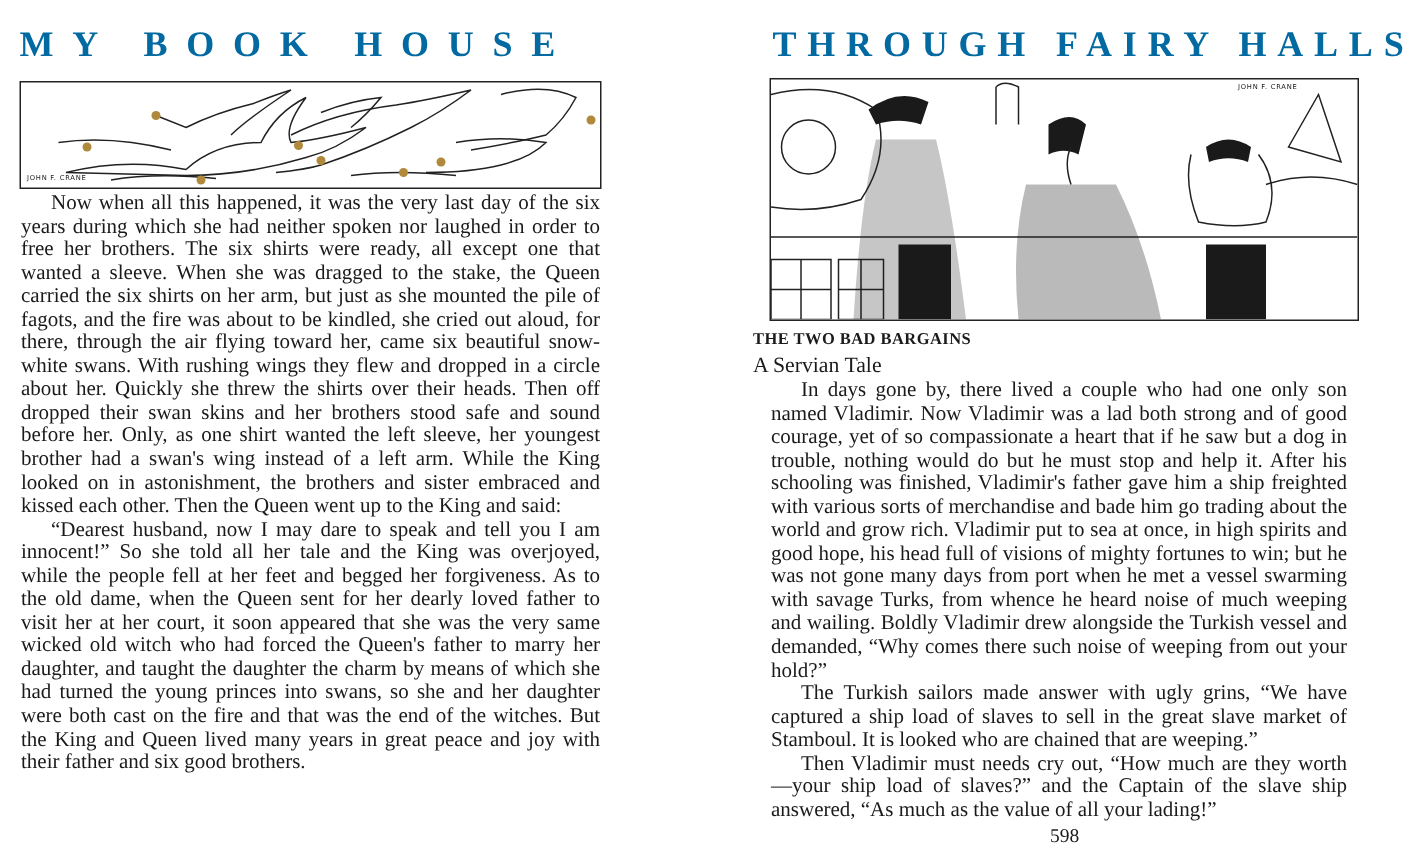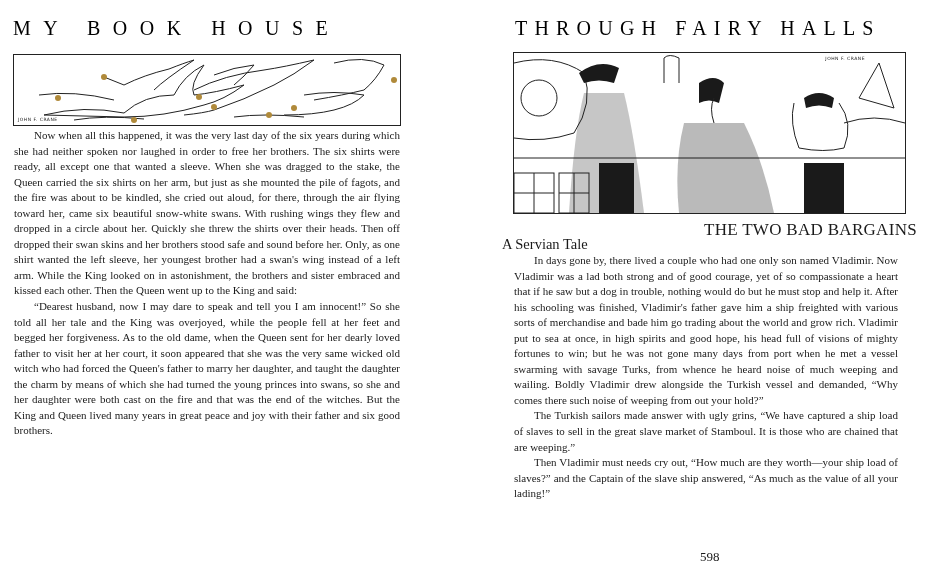--- a/index.html
+++ b/index.html
@@ -5,46 +5,46 @@
     html, body { margin: 0; padding: 0; }
     body {
       width: 945px; height: 576px; background: #ffffff; position: relative; overflow: hidden;
       font-family: "Liberation Serif", "DejaVu Serif", serif; color: #1a1a1a;
     }
     .page { position: absolute; top: 0; height: 576px; }
     .page-left { left: 0; width: 470px; }
     .page-right { left: 502px; width: 415px; }
 
     .running-head {
-      position: absolute; top: 17px; font-size: 20px; letter-spacing: 12.5px;
-      font-family: "Liberation Serif", serif; color: #000000; white-space: nowrap;
+      position: absolute; top: 17px; font-size: 24px; letter-spacing: 12.5px;
+      font-family: "Liberation Serif", serif; color: #0369a1; white-space: nowrap; font-weight: bold;
     }
     .page-left .running-head { left: 13px; }
     .page-right .running-head { left: 13px; letter-spacing: 7.2px; }
 
     .illus {
       position: absolute; border: 1.5px solid #222; background: #fff; overflow: hidden;
     }
     .page-left .illus { left: 13px; top: 54px; width: 386px; height: 70px; }
     .page-right .illus { left: 11px; top: 52px; width: 391px; height: 160px; }
     .illus svg { position: absolute; left: 0; top: 0; width: 100%; height: 100%; }
     .credit {
       position: absolute; font-family: "DejaVu Sans", sans-serif; font-size: 4.5px; letter-spacing: 0.5px;
       color: #222; text-transform: uppercase;
     }
     .page-left .credit { left: 4px; bottom: 3px; }
     .page-right .credit { right: 40px; top: 3px; }
 
     .text-block {
-      position: absolute; font-size: 11px; line-height: 15.55px; text-align: justify;
+      position: absolute; font-size: 14px; line-height: 15.55px; text-align: justify;
     }
     .page-left .text-block { left: 14px; top: 128px; width: 386px; }
     .page-right .text-block { left: 12px; top: 253px; width: 384px; }
     .text-block p { margin: 0; text-indent: 20px; }
-    .story-title { position: absolute; left: 0; width: 415px; text-align: right; font-size: 17px; top: 220px; letter-spacing: 0.3px; }
+    .story-title { position: absolute; left: 0; width: 415px; text-align: left; font-size: 11px; top: 220px; letter-spacing: 0.3px; font-weight: bold; }
     .story-subtitle { position: absolute; left: 0; width: 415px; text-align: left; font-size: 14.5px; top: 236px; }
 
     .folio { position: absolute; top: 549px; font-size: 13px; font-family: "Liberation Serif", serif; }
     .page-left .folio { left: 204px; margin-top: 40px; }
     .page-right .folio { left: 198px; }
   </style>
 </head>
 <body>
 
 <div class="page page-left">
@@ -111,17 +111,17 @@
         <path d="M280 50 Q275 70 285 95 Q310 100 330 95 Q340 70 325 50"></path>
         <path d="M200 45 Q195 55 200 70"></path>
       </g>
     </svg>
     <div class="credit">John F. Crane</div>
   </div>
   <div class="story-title">THE TWO BAD BARGAINS</div>
   <div class="story-subtitle">A Servian Tale</div>
   <div class="text-block">
     <p>In days gone by, there lived a couple who had one only son named Vladimir.  Now Vladimir was a lad both strong and of good courage, yet of so compassionate a heart that if he saw but a dog in trouble, nothing would do but he must stop and help it. After his schooling was finished, Vladimir's father gave him a ship freighted with various sorts of merchandise and bade him go trading about the world and grow rich.  Vladimir put to sea at once, in high spirits and good hope, his head full of visions of mighty fortunes to win; but he was not gone many days from port when he met a vessel swarming with savage Turks, from whence he heard noise of much weeping and wailing.  Boldly Vladimir drew alongside the Turkish vessel and demanded, “Why comes there such noise of weeping from out your hold?”</p>
-    <p>The Turkish sailors made answer with ugly grins, “We have captured a ship load of slaves to sell in the great slave market of Stamboul.  It is those who are chained that are weeping.”</p>
+    <p>The Turkish sailors made answer with ugly grins, “We have captured a ship load of slaves to sell in the great slave market of Stamboul.  It is looked who are chained that are weeping.”</p>
     <p>Then Vladimir must needs cry out, “How much are they worth—your ship load of slaves?” and the Captain of the slave ship answered, “As much as the value of all your lading!”</p>
   </div>
   <div class="folio">598</div>
 </div>
 
 </body></html>

